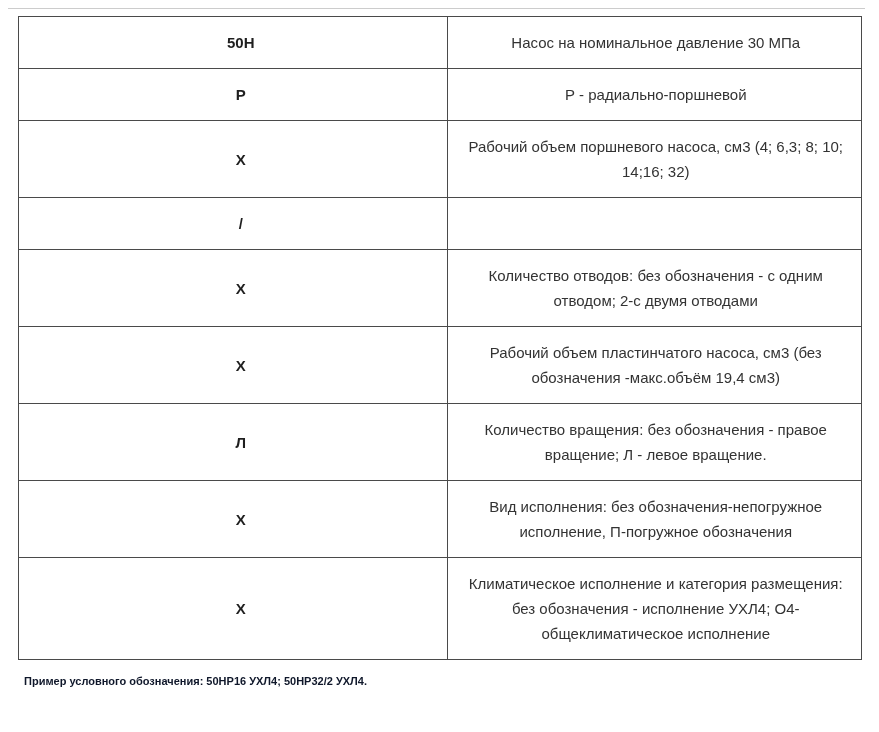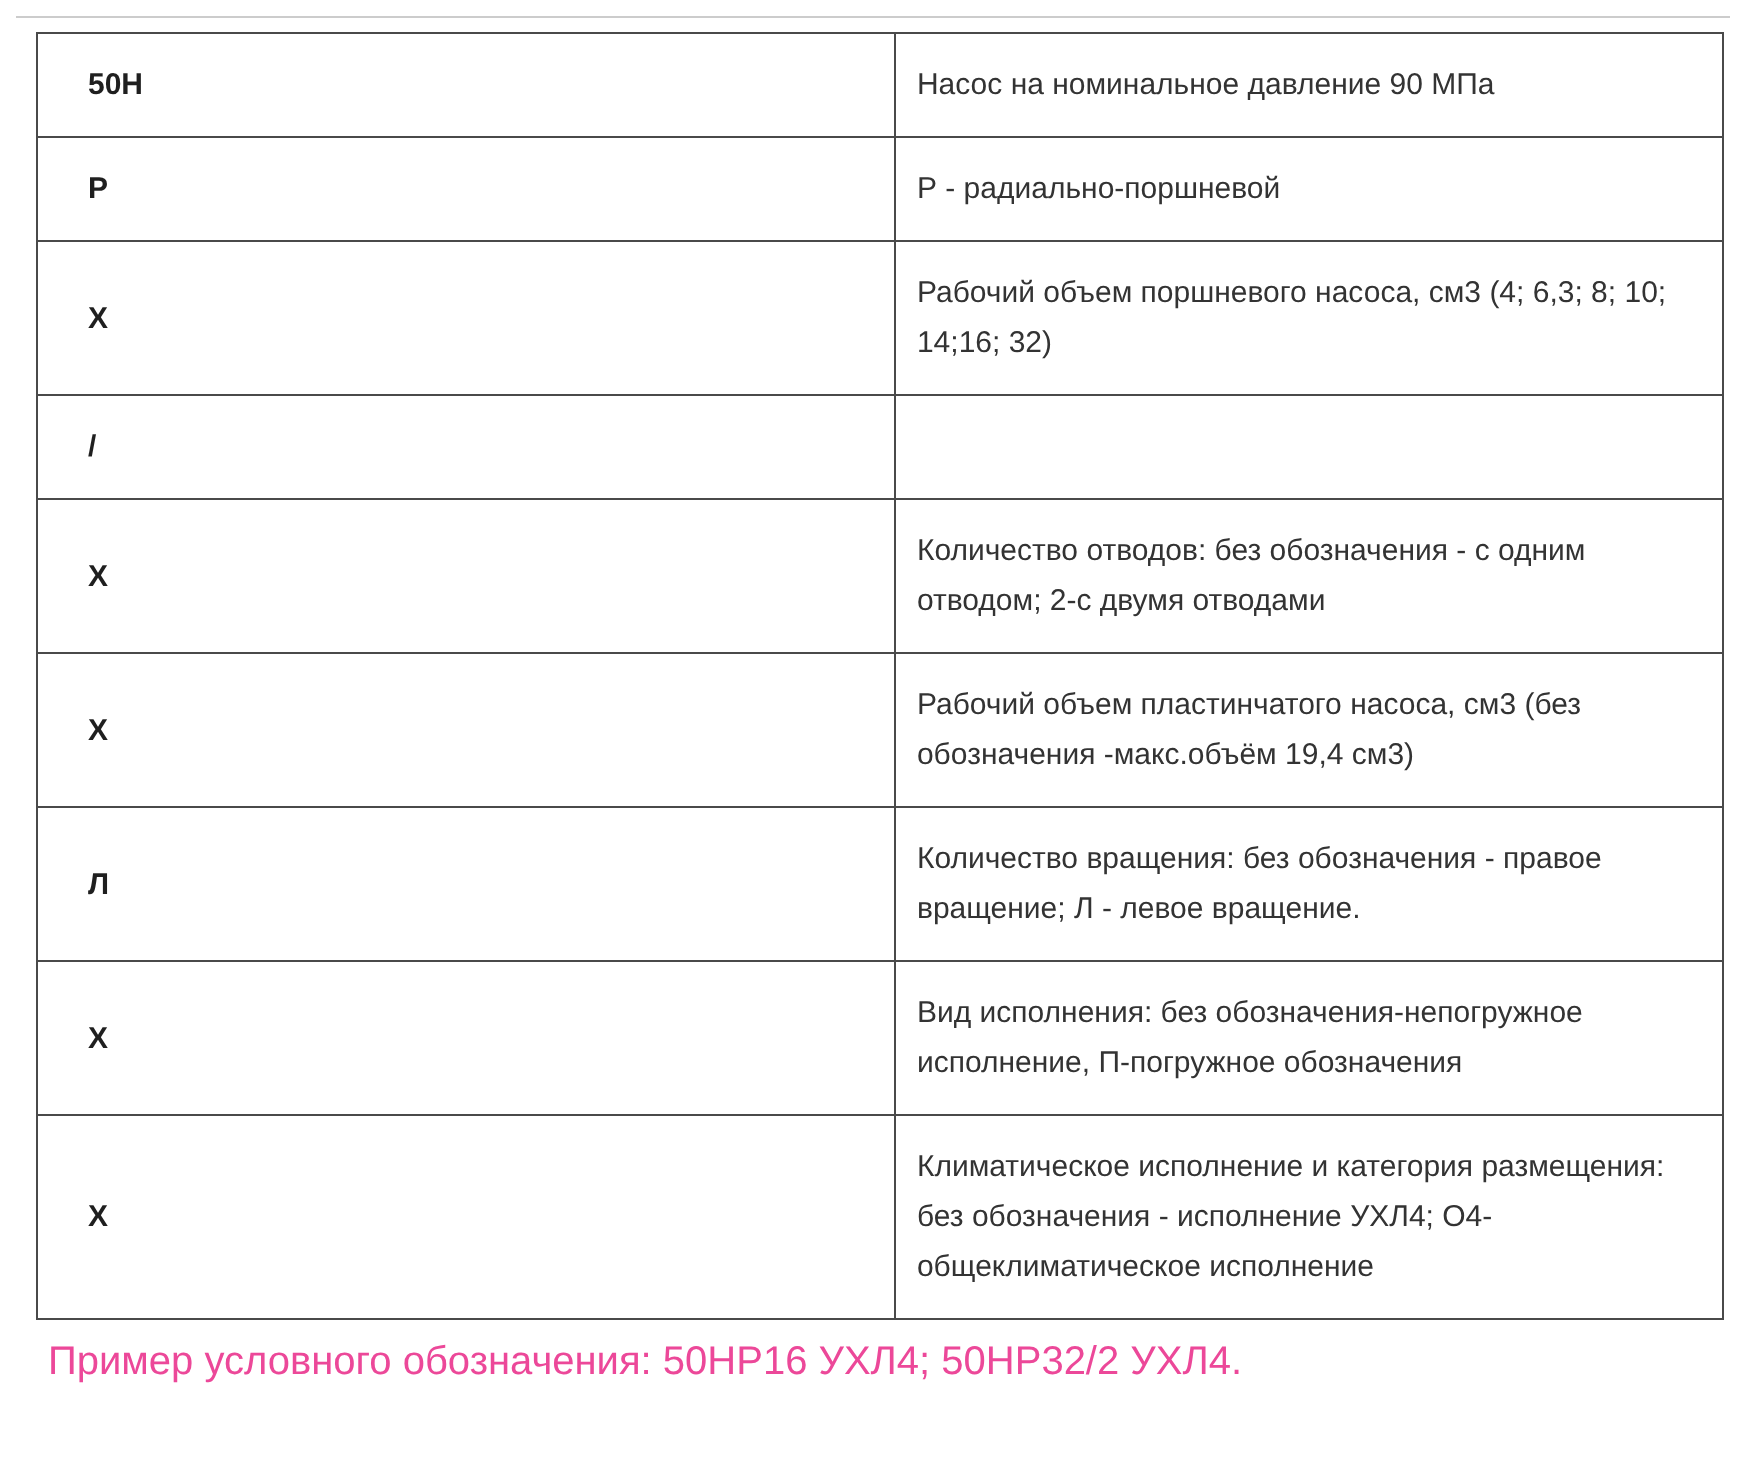--- a/index.html
+++ b/index.html
@@ -46,54 +46,56 @@
     border-collapse: collapse;
     table-layout: fixed;
     width: 844px;
     margin-left: 10px;
   }
   table.designation td {
     border: 1px solid #4a4a4a;
     vertical-align: middle;
     font-size: 15px;
     line-height: 25px;
+    text-align: center;
   }
   td.code {
     width: 50%;
     font-weight: bold;
     font-size: 17px;
     padding: 13px 10px 13px 25px;
     color: #1f1f1f;
   }
   td.desc {
     width: 50%;
     padding: 13px 8px 13px 10px;
     white-space: pre-line;
     color: #333333;
   }
   .example {
     margin: 9px 0 0 16px;
-    font-size: 20px;
+    font-size: 11px;
     line-height: 25px;
-    color: #ec4899;
+    color: #0f172a;
+    font-weight: bold;
   }
 </style>
 </head>
 <body>
 
 <div class="page">
 
 
   <hr class="divider">
 
   <table class="designation">
     <tbody id="table-body">
   <tr>
     <td class="code">50Н</td>
-    <td class="desc">Насос на номинальное давление 90 МПа</td>
+    <td class="desc">Насос на номинальное давление 30 МПа</td>
   </tr>
 
   <tr>
     <td class="code">Р</td>
     <td class="desc">Р - радиально-поршневой</td>
   </tr>
 
   <tr>
     <td class="code">Х</td>
     <td class="desc">Рабочий объем поршневого насоса, см3 (4; 6,3; 8; 10;

